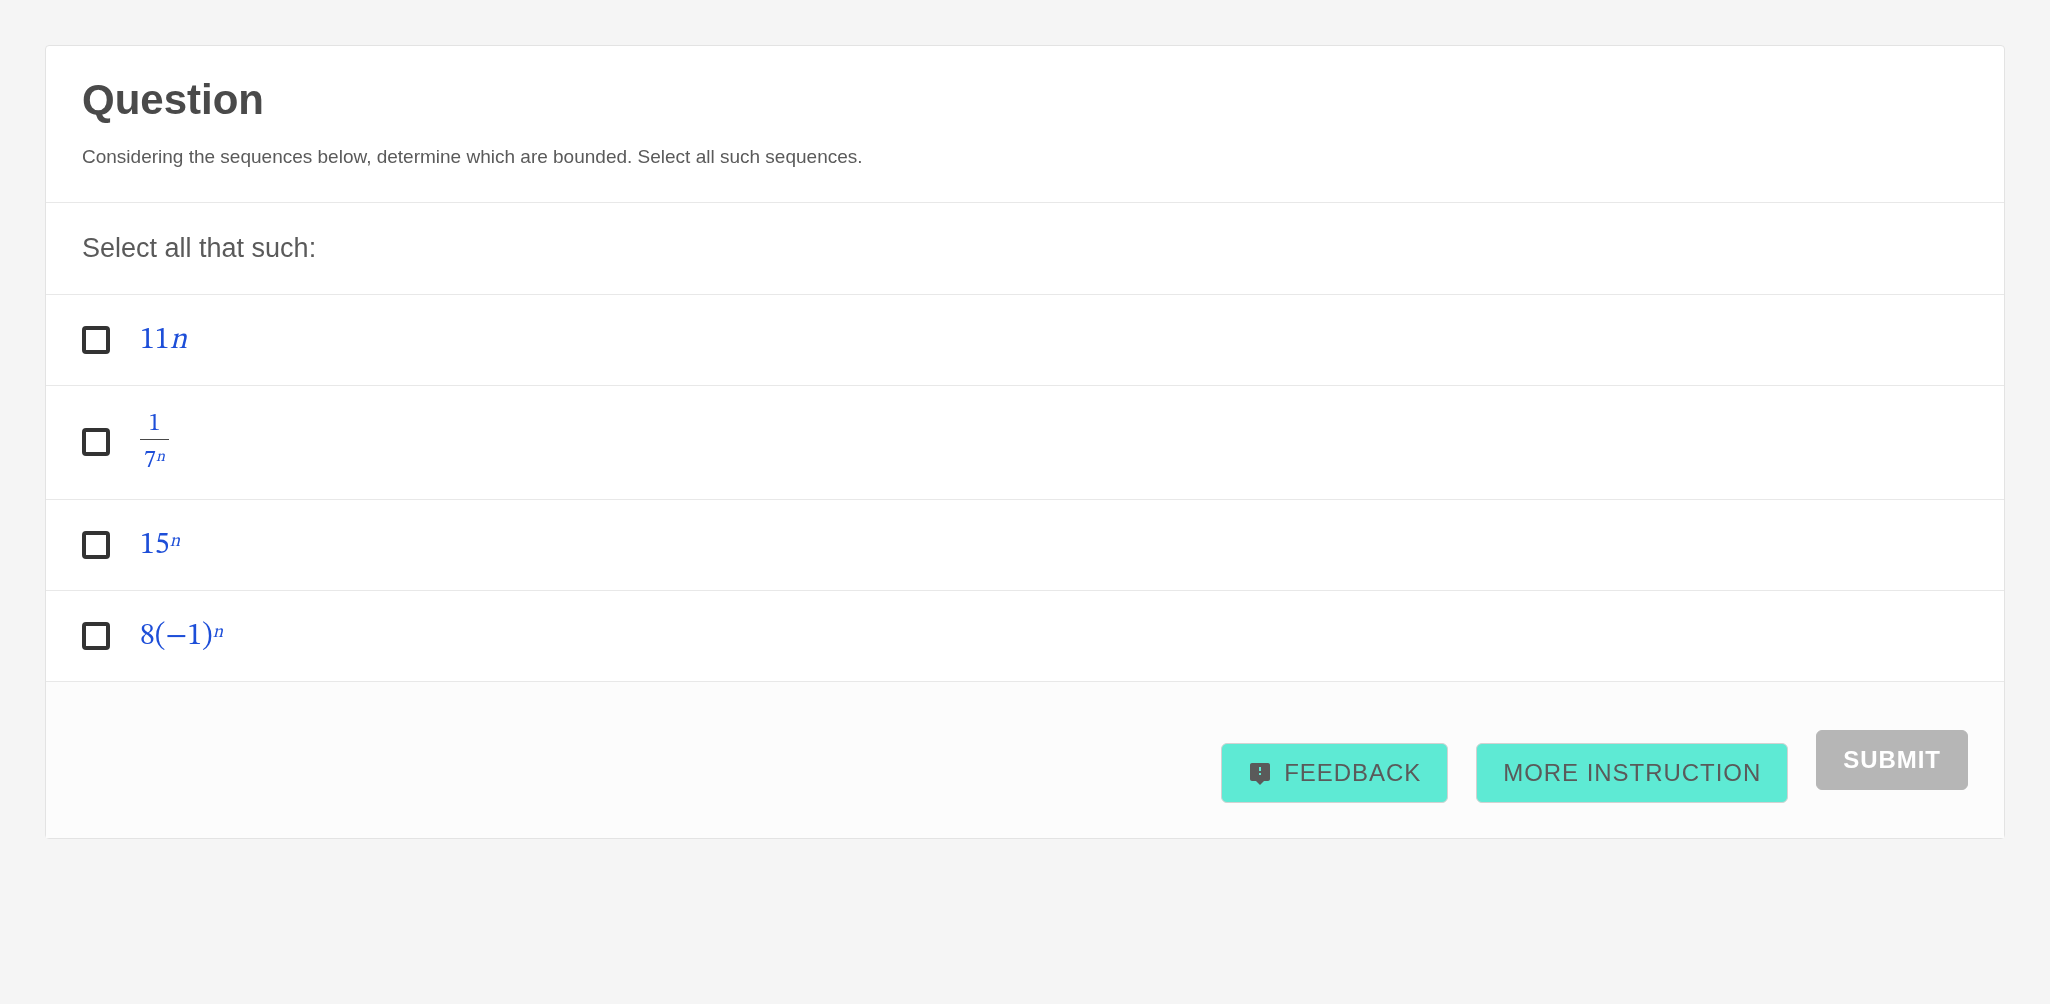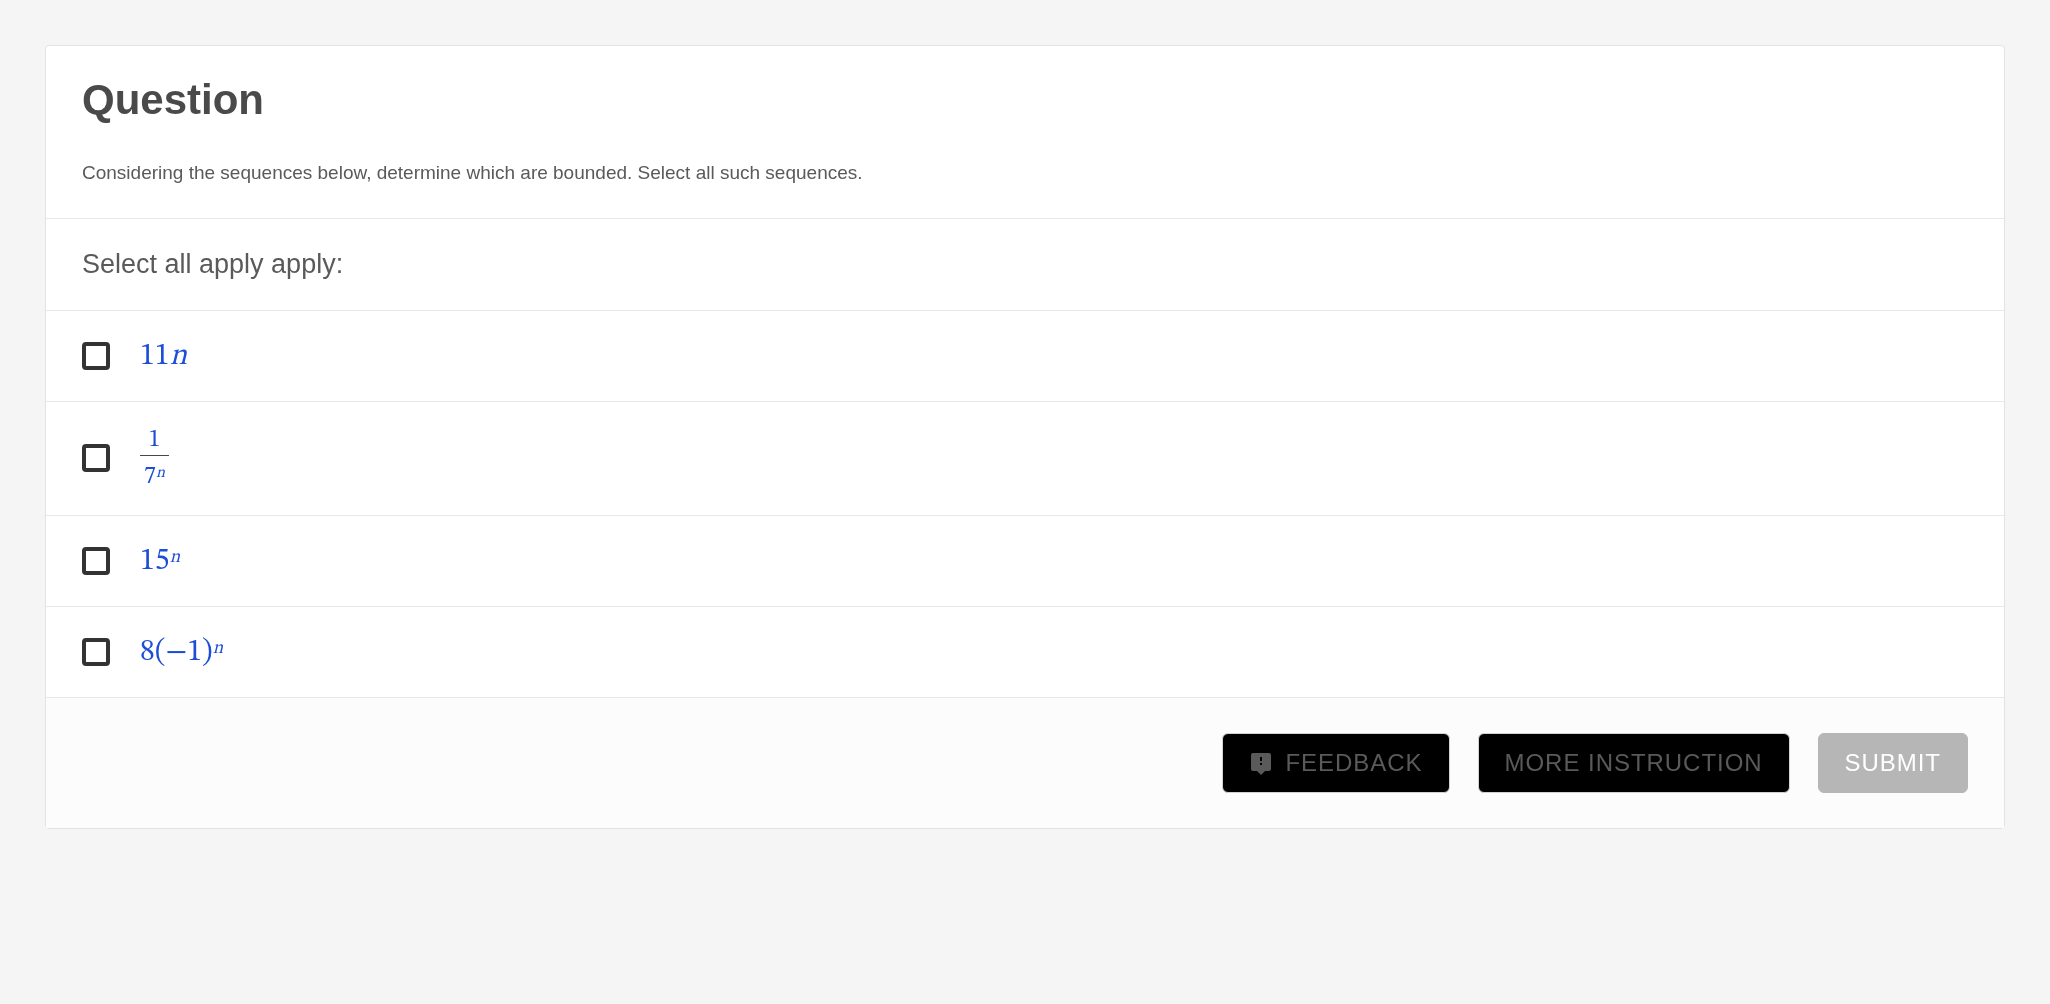--- a/index.html
+++ b/index.html
@@ -18,21 +18,21 @@
     border-radius: 4px;
   }
   .card-header {
     padding: 30px 36px 32px 36px;
     border-bottom: 1px solid #e8e8e8;
   }
   .title {
     font-size: 42px;
     font-weight: 600;
     color: #4a4a4a;
-    margin: 0 0 36px 0;
+    margin: 0 0 20px 0;
   }
   .prompt {
     font-size: 19px;
     color: #5a5a5a;
     margin: 0;
     line-height: 1.35;
   }
   .instruction-row {
     padding: 30px 36px;
     font-size: 27px;
@@ -99,49 +99,50 @@
     align-items: center;
     gap: 12px;
     padding: 15px 26px;
     font-size: 24px;
     letter-spacing: 0.04em;
     border-radius: 6px;
     cursor: pointer;
     font-weight: 500;
   }
   .btn-outline {
-    background: #000000;
+    background: #5eead4;
     border: 1px solid #d2d2d2;
     color: #5a5a5a;
+    margin-top: 26px;
   }
   .btn-submit {
     background: #b6b6b6;
     color: #fff;
     border: 1px solid #b6b6b6;
-    font-weight: 400;
+    font-weight: 700;
   }
   .feedback-icon {
     width: 24px;
     height: 24px;
     fill: #5a5a5a;
     flex: 0 0 auto;
   }
 </style>
 </head>
 <body>
 
 <div class="page">
   <div class="card">
 
     <div class="card-header">
       <h1 class="title">Question</h1>
       <p class="prompt">Considering the sequences below, determine which are bounded. Select all such sequences.</p>
     </div>
 
-    <div class="instruction-row">Select all apply apply:</div>
+    <div class="instruction-row">Select all that such:</div>
 
     <div class="option-row">
       <span class="checkbox"></span>
       <span class="math" title="11n">
         11<span class="ital">n</span>
       </span>
     </div>
 
     <div class="option-row">
       <span class="checkbox"></span>

